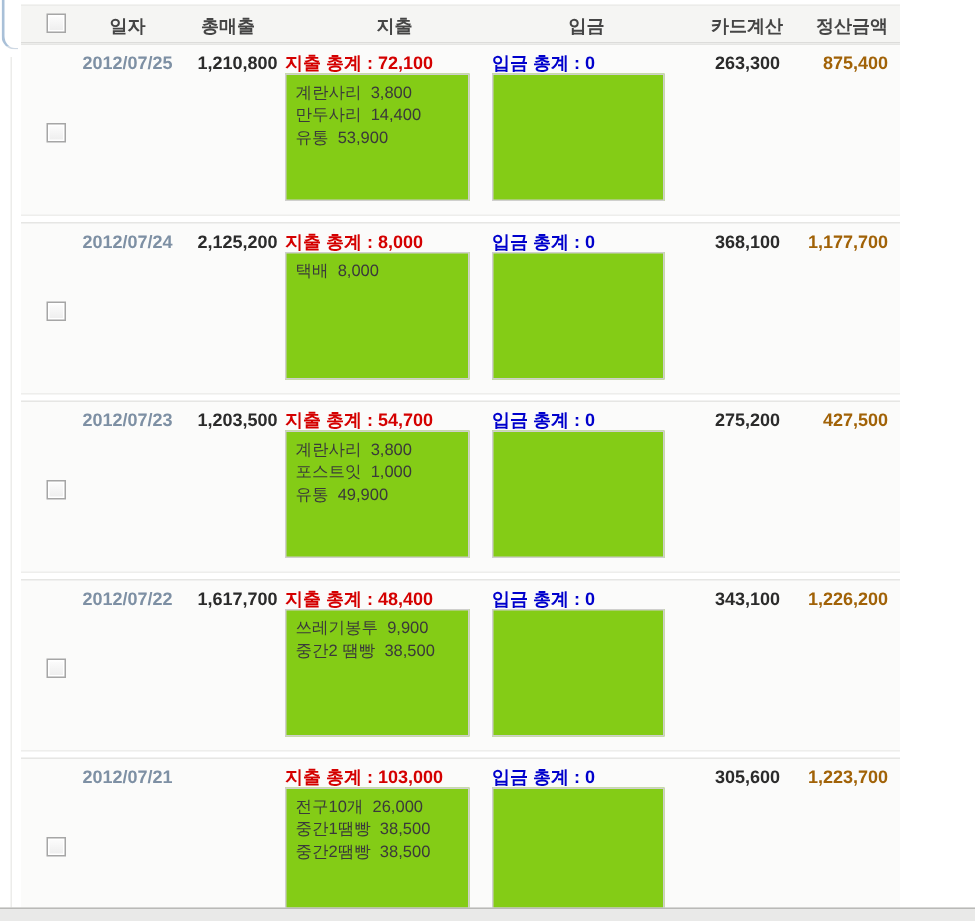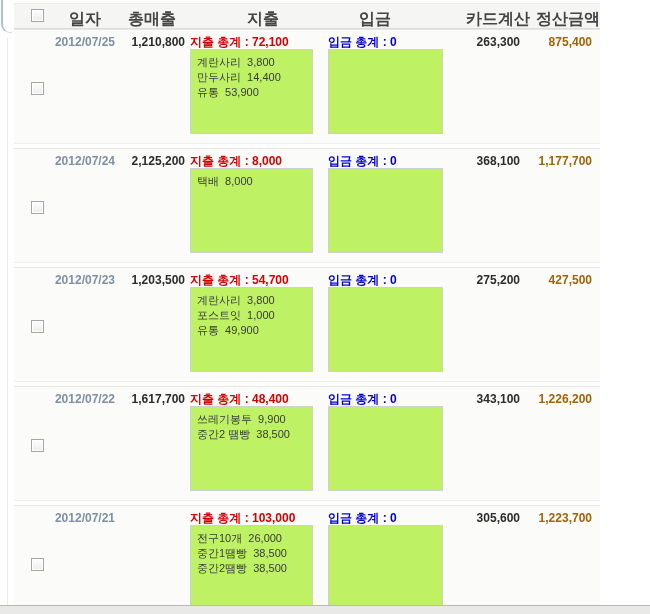--- a/index.html
+++ b/index.html
@@ -10,43 +10,43 @@
   .corner-line{position:absolute;left:1px;top:-10px;width:9px;height:42px;
     border-left:2px solid #a9c0d8;border-bottom:1px solid #cfd9e4;border-bottom-left-radius:9px;}
   .side-line{position:absolute;left:7px;top:38px;bottom:9px;width:1px;background:#ececea;}
 
   .table{position:absolute;left:14px;top:0;width:586px;}
 
   
   .thead{position:relative;margin-top:3px;height:24px;background:#f5f5f3;
     border-top:1px solid #ececea;border-bottom:1px solid #dcdcda;}
   .thead .hlabel{position:absolute;top:5px;transform:translateX(-50%);
-    font-weight:bold;color:#454545;font-size:16px;white-space:nowrap;}
+    font-weight:bold;color:#454545;font-size:12px;white-space:nowrap;}
   .h-date{left:71px;} .h-sales{left:138px;} .h-expense{left:249px;}
-  .h-deposit{left:361px;} .h-card{left:484px;} .h-settle{left:554px;}
+  .h-deposit{left:377px;} .h-card{left:484px;} .h-settle{left:554px;}
 
   
   .cb{position:absolute;width:13px;height:13px;border:1px solid #a6a6a6;
     background:linear-gradient(#fdfdfd,#ededed);box-shadow:inset 0 0 0 1px #fff;box-sizing:border-box;}
   .thead .cb{left:17px;top:5px;}
 
   
   .row{position:relative;height:113px;margin-bottom:4px;background:#fbfbfa;
     border-top:1px solid #e6e6e4;border-bottom:1px solid #eeeeec;}
   .row .cb{left:17px;top:52px;}
   .cell{position:absolute;top:5px;height:14px;line-height:14px;white-space:nowrap;font-weight:bold;}
   .date{left:0;width:101px;text-align:right;color:#7e90a4;}
   .sales{left:0;width:171px;text-align:right;color:#2b2b2b;}
   .exp-summary{left:176px;color:#d40000;}
   .dep-summary{left:314px;color:#0000cc;}
   .card{left:0;width:506px;text-align:right;color:#2b2b2b;}
   .settle{left:0;width:578px;text-align:right;color:#a16207;}
 
   textarea.ta{position:absolute;top:19px;height:85px;resize:none;
-    border:1px solid #cfcfcd;background:#bef264;color:#3a3a3a;
+    border:1px solid #cfcfcd;background:#84cc16;color:#3a3a3a;
     font-family:"Liberation Sans","DejaVu Sans",sans-serif;font-size:11px;line-height:15px;
     padding:5px 6px;box-sizing:border-box;outline:none;overflow:hidden;}
   textarea.exp{left:176px;width:123px;}
   textarea.dep{left:314px;width:115px;}
 
   
   .bottom-bar{position:absolute;left:0;bottom:0;width:650px;height:8px;
     background:#e9e9e8;border-top:1px solid #b9b9b7;}
 </style>
 </head>

